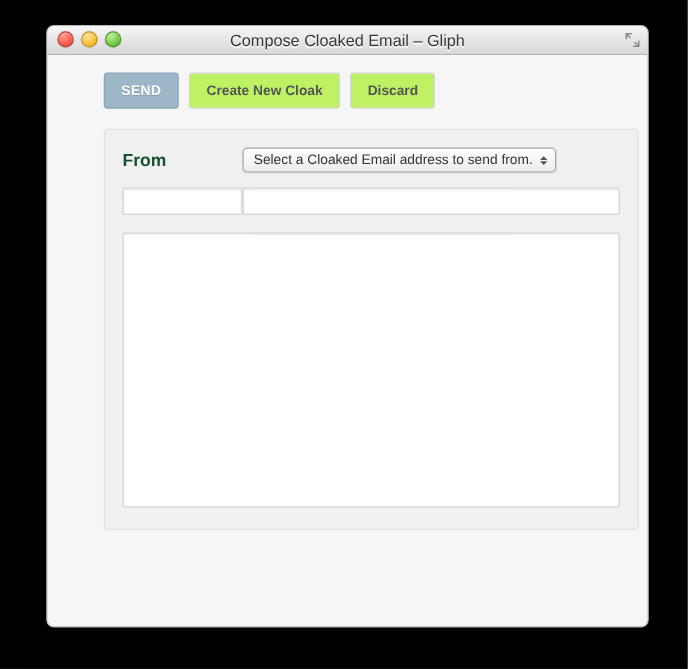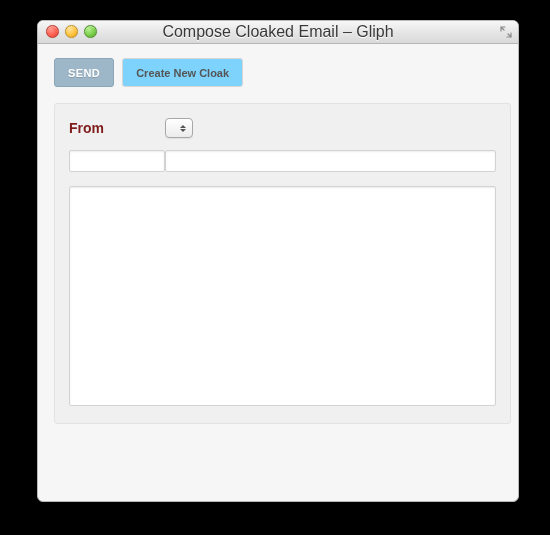--- a/index.html
+++ b/index.html
@@ -44,51 +44,52 @@
   .dot {
     width: 11px;
     height: 11px;
     border-radius: 50%;
     box-shadow: inset 0 1px 1px rgba(255,255,255,0.4), 0 0 1px rgba(0,0,0,0.3);
   }
   .dot.red    { background: radial-gradient(circle at 35% 30%, #ff9a8d, #ff5f52 55%, #d4433a); border:1px solid #bf3b30;}
   .dot.yellow { background: radial-gradient(circle at 35% 30%, #ffe39a, #ffc23d 55%, #e0a020); border:1px solid #c4941b;}
   .dot.green  { background: radial-gradient(circle at 35% 30%, #b7f090, #7ace4a 55%, #56a52c); border:1px solid #4f9328;}
   .title {
-    font-size: 16px;
+    font-size: 13px;
     color: #383838;
     text-shadow: 0 1px 0 #fff;
   }
   .fullscreen {
     position: absolute;
     right: 6px;
     top: 5px;
     width: 12px;
     height: 12px;
   }
   .fullscreen svg { display:block; }
 
   
   .content {
     padding: 14px 7px 16px 16px;
+    margin-left: 29px;
   }
   .toolbar {
     display: flex;
     gap: 8px;
     margin-bottom: 16px;
   }
   .btn {
     border-radius: 3px;
     padding: 8px 13px 7px 13px;
     font-size: 11px;
     font-weight: bold;
     cursor: pointer;
     user-select: none;
     border: 1px solid #d6d6d6;
-    background: #7dd3fc;
+    background: #bef264;
     color: #555;
   }
   .btn.primary {
     background: #9db7c9;
     border-color: #8aa6b8;
     color: #fff;
     text-shadow: 0 1px 0 rgba(0,0,0,0.15);
     letter-spacing: 0.4px;
   }
 
@@ -100,21 +101,21 @@
   }
   .fields {
     display: grid;
     grid-template-columns: 96px 1fr;
     row-gap: 12px;
     align-items: center;
     margin-bottom: 14px;
   }
   .label {
     font-size: 14px;
-    color: #7f1d1d;
+    color: #14532d;
     font-weight: bold;
   }
   .select-wrap { display:flex; }
   .mac-select {
     display:inline-flex;
     align-items:center;
     height: 18px;
     padding: 0 18px 0 8px;
     font-size: 11px;
     color: #333;
@@ -188,28 +189,30 @@
         <path d="M1 5 L1 1 L5 1 M4 4 L1 1 M7 11 L11 11 L11 7 M8 8 L11 11" stroke="#8a8a8a" stroke-width="1.2" fill="none" stroke-linecap="round"></path>
       </svg>
     </div>
   </div>
 
   <div class="content">
 
     <div class="toolbar">
       <div class="btn primary">SEND</div>
       <div class="btn">Create New Cloak</div>
+      <div class="btn">Discard</div>
     </div>
 
     <div class="panel">
 
       <div class="fields">
         <div class="label">From</div>
         <div class="select-wrap">
           <div class="mac-select">
+            <span>Select a Cloaked Email address to send from.</span>
             <span class="arrows">
               <span class="arrow-up"></span>
               <span class="arrow-down"></span>
             </span>
           </div>
         </div>
 
         <input type="text" class="text-input" value="" style="">
 
         <input type="text" class="text-input" value="" style="">

